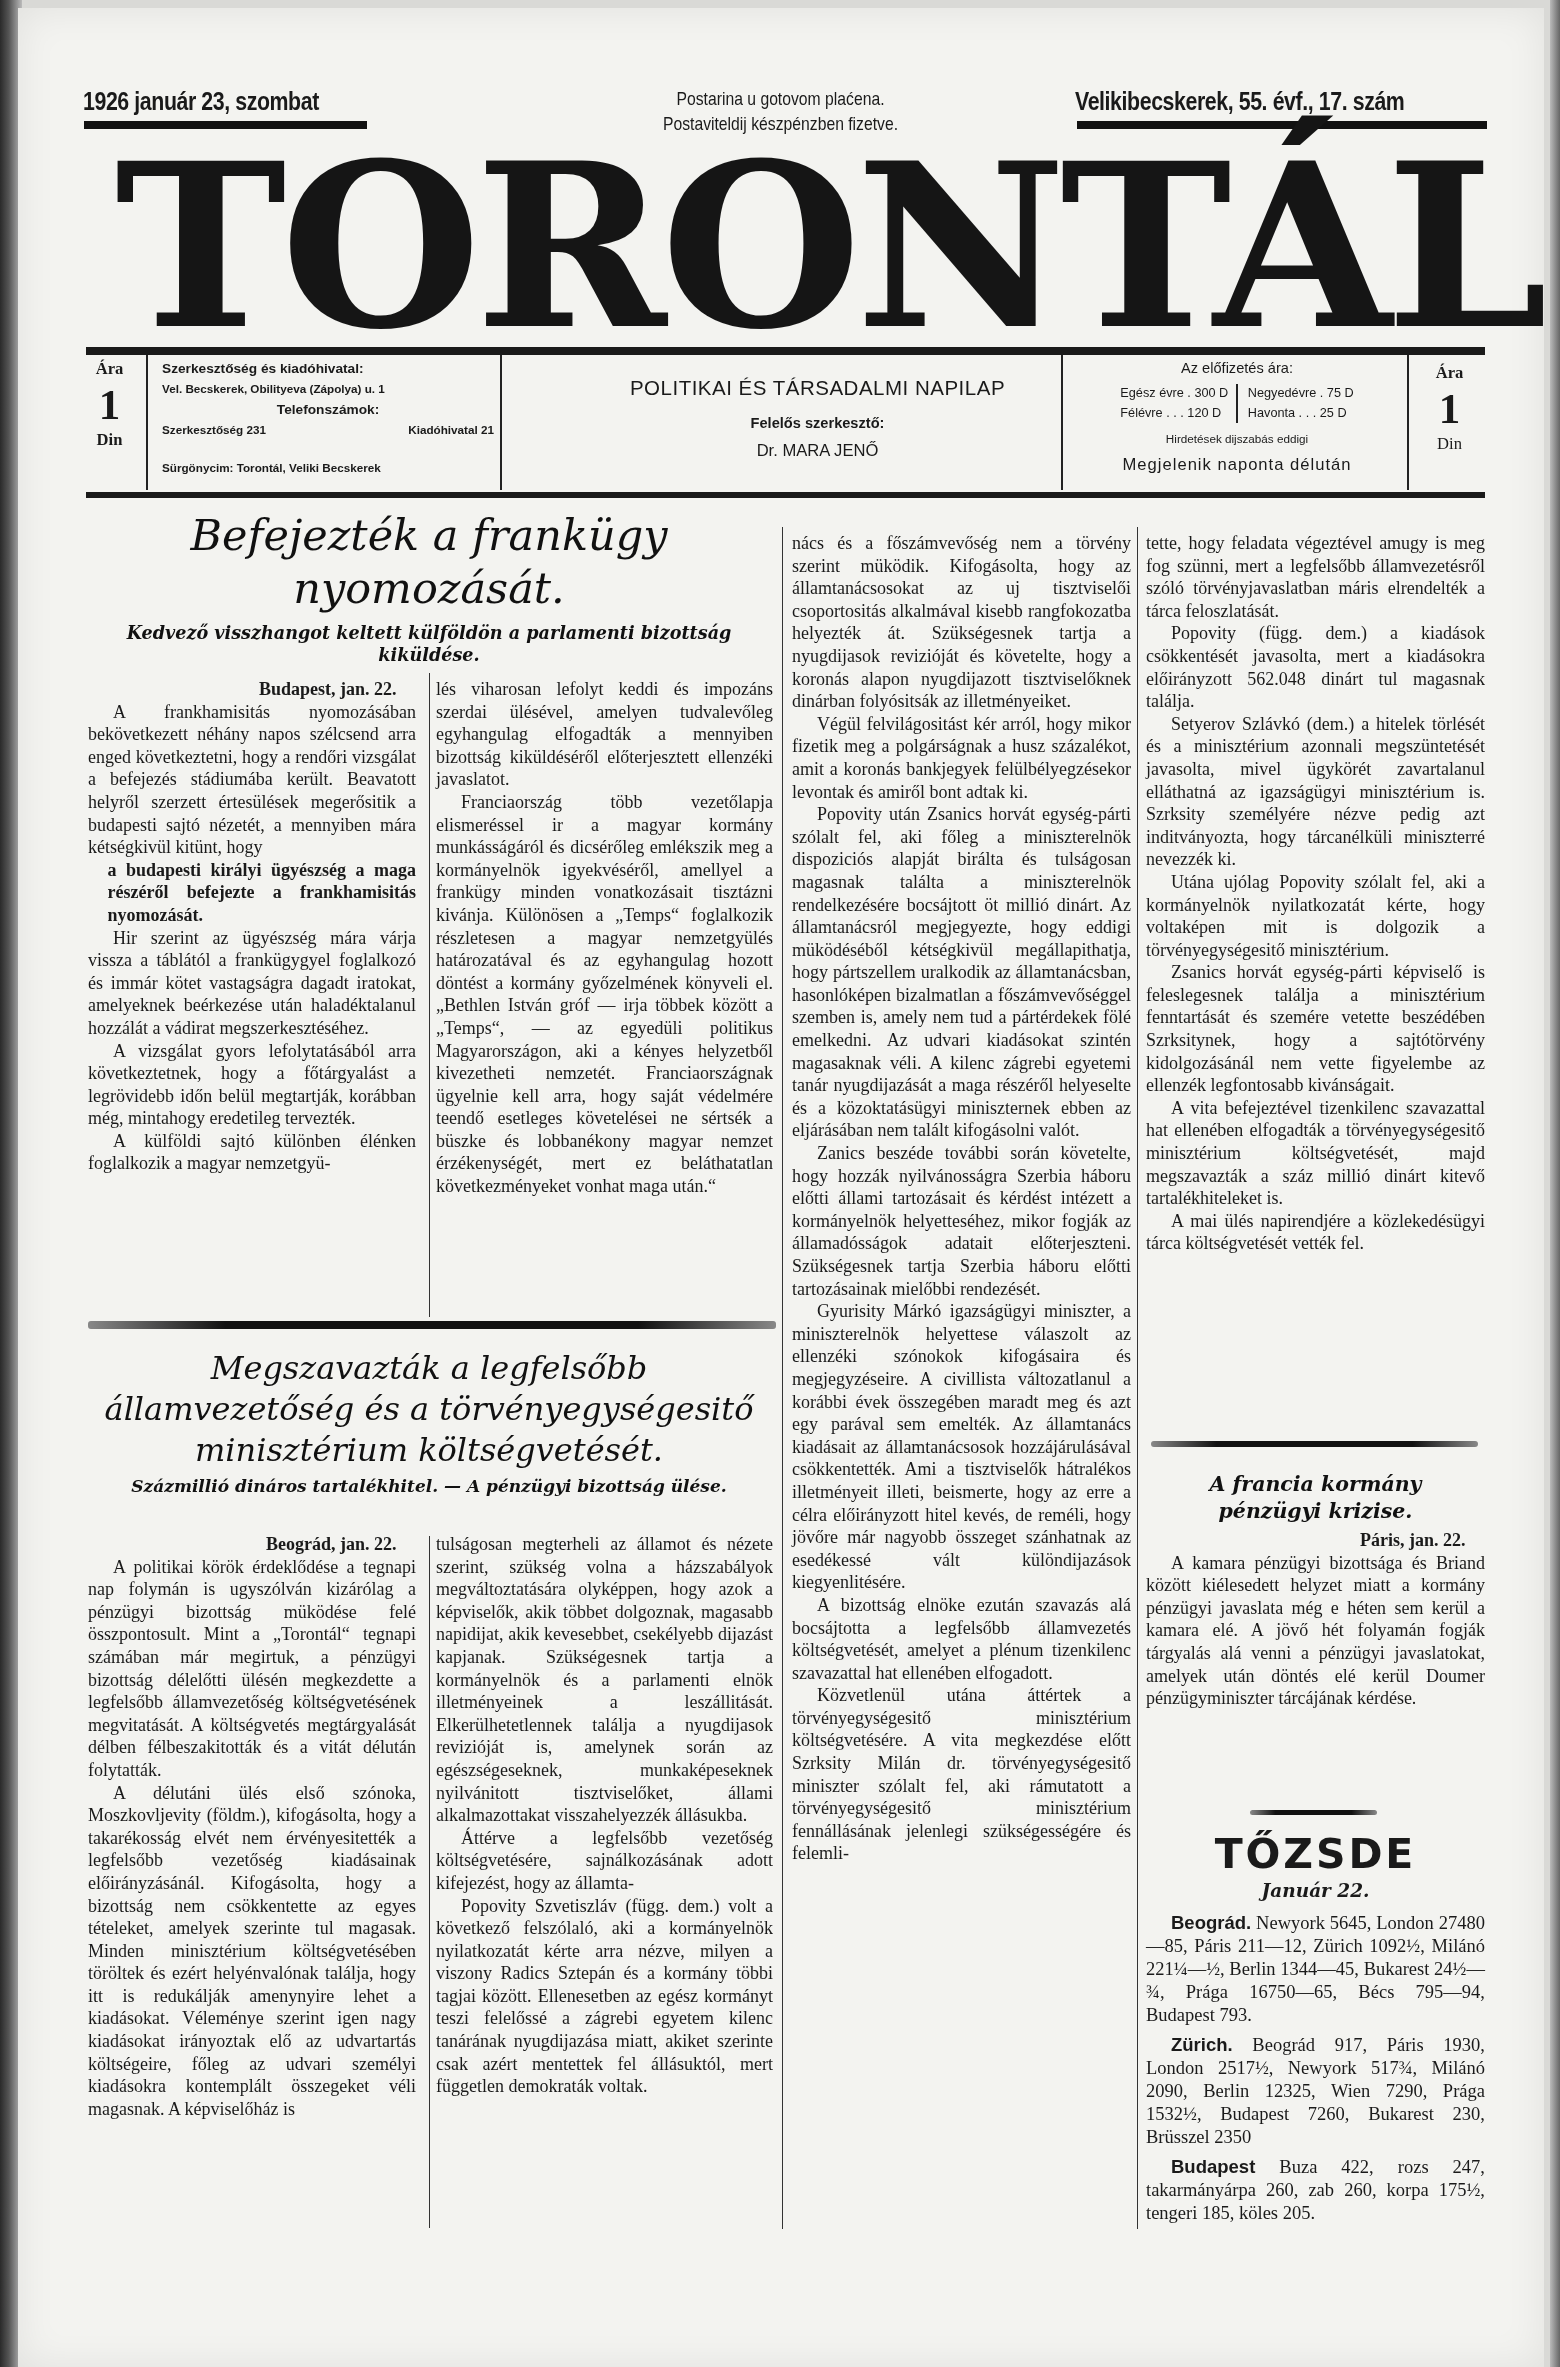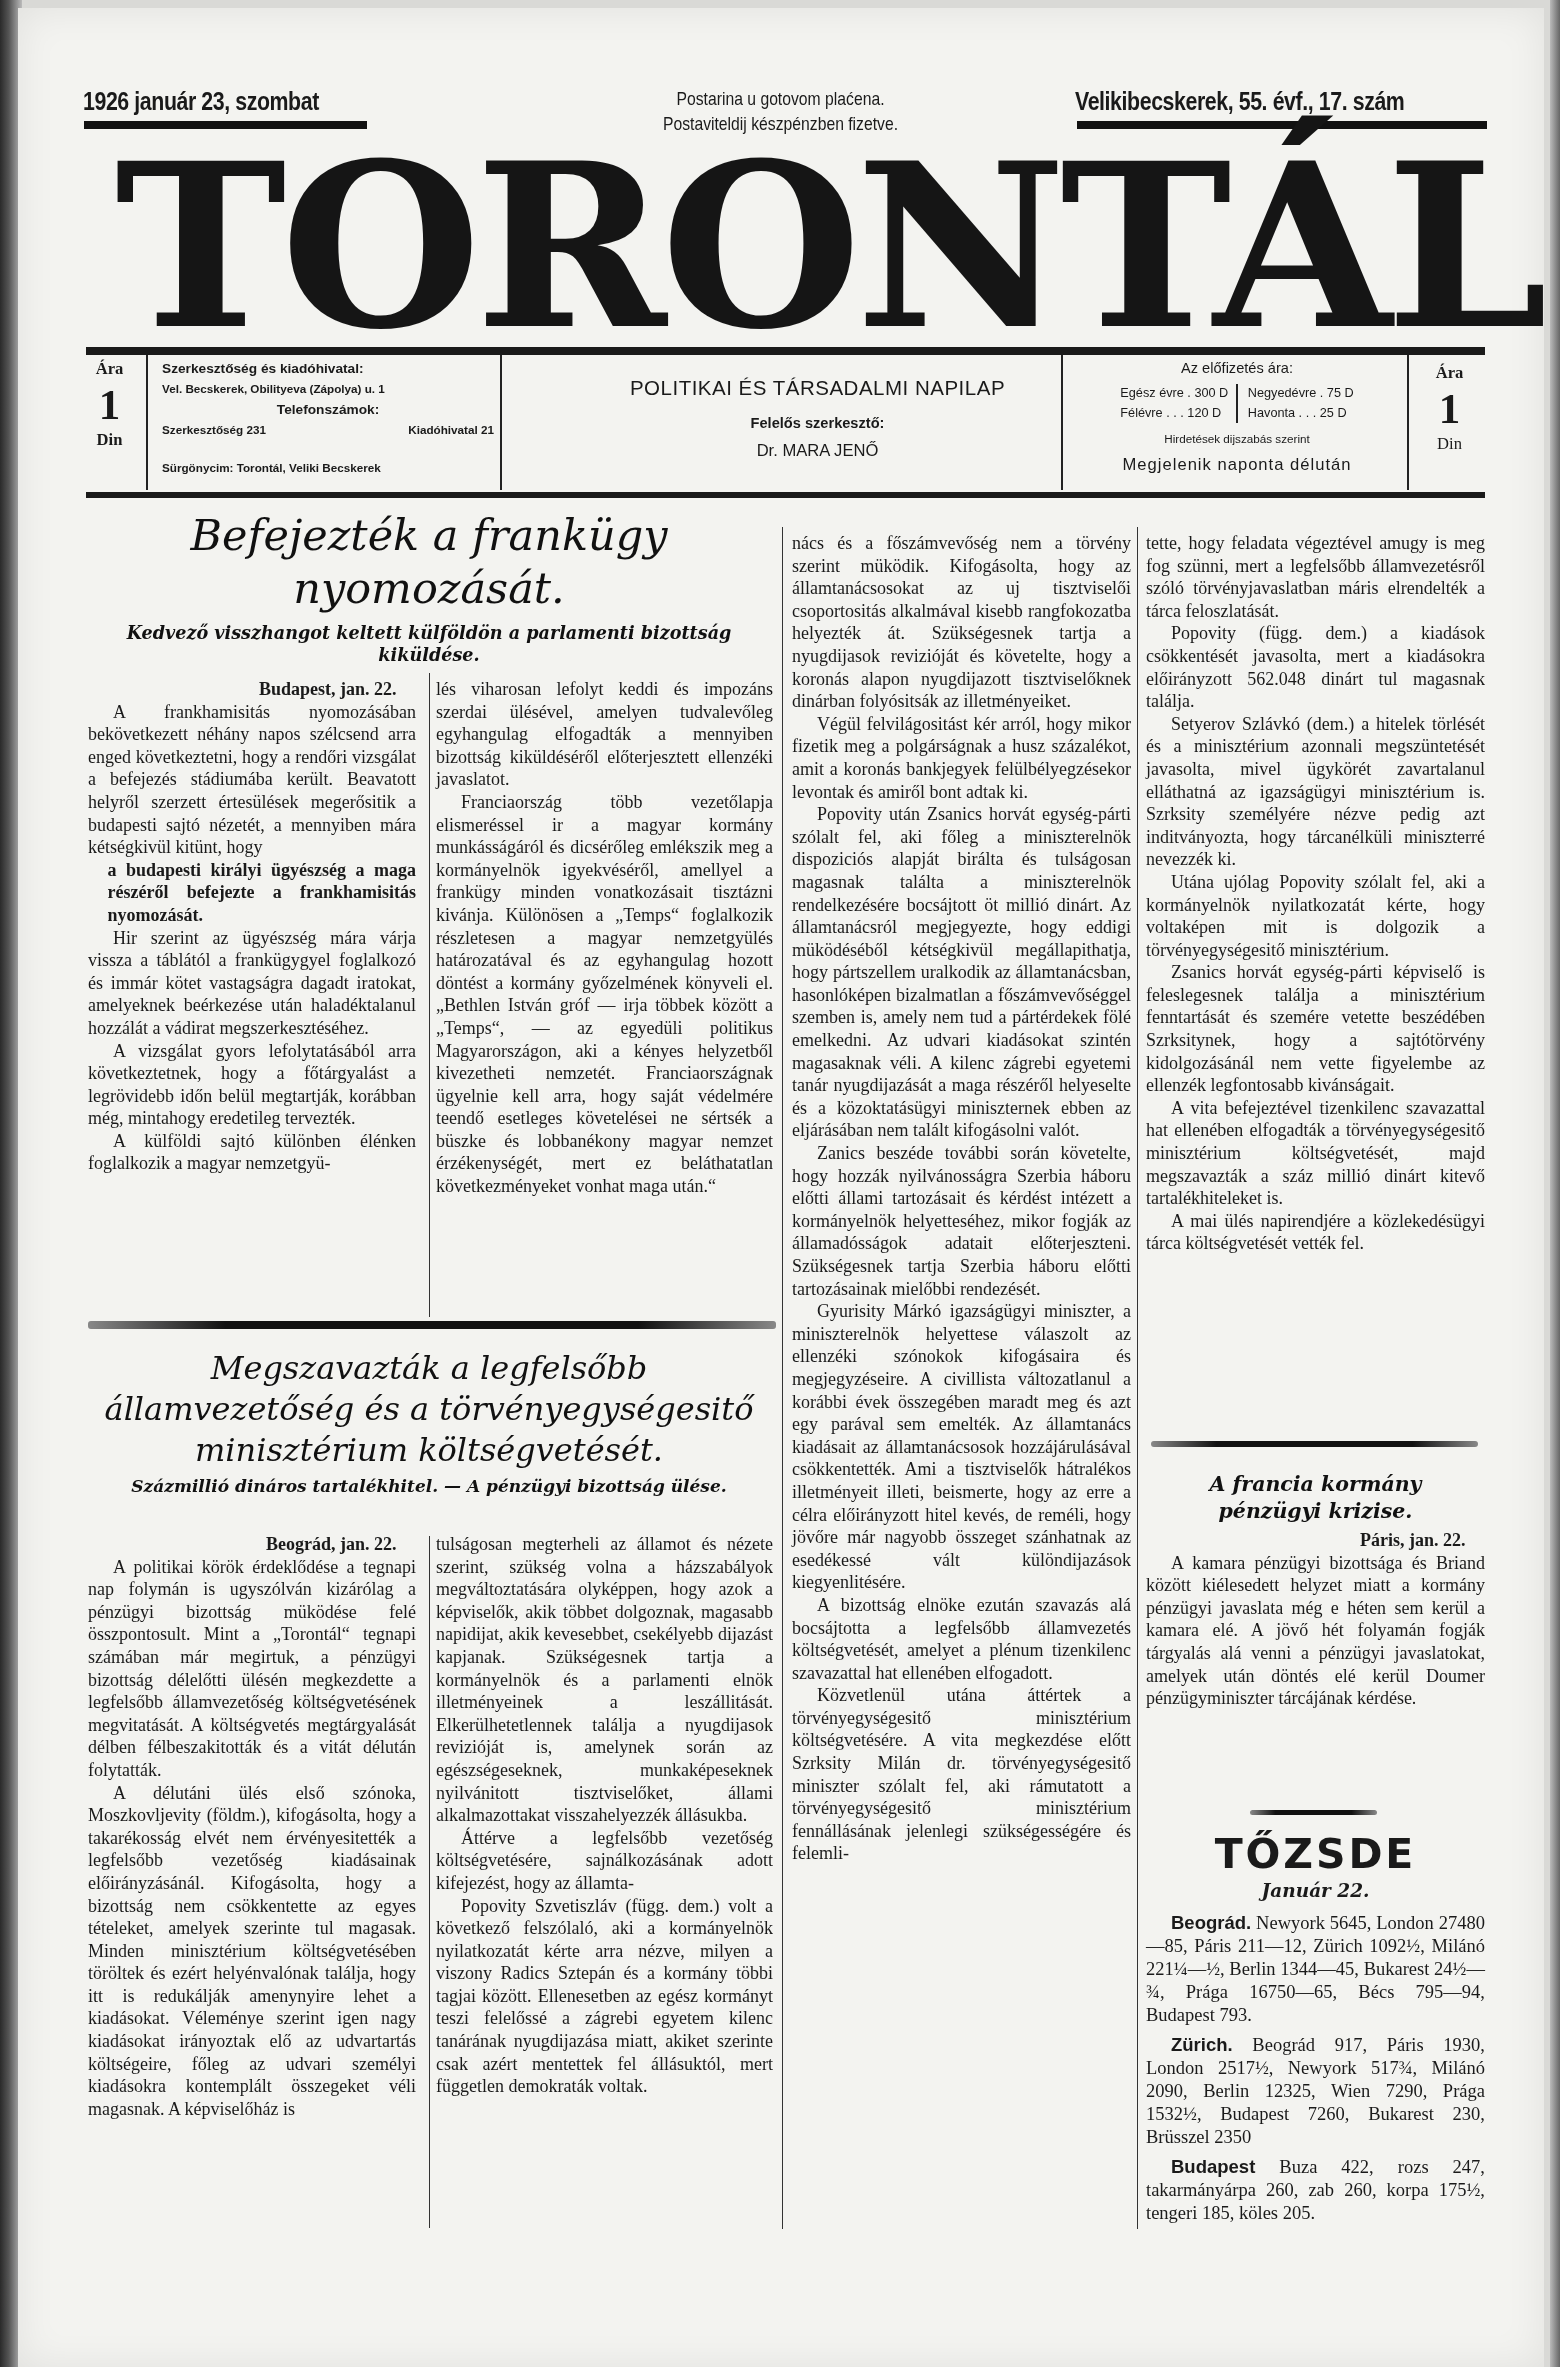--- a/index.html
+++ b/index.html
@@ -121,21 +121,21 @@
     <div style="display:flex; justify-content:center; gap:9.8px; margin-top:5.9px;">
       <div style="border-right:2px solid #222; padding-right:7.8px;">
         <div>Egész évre . 300 D</div>
         <div>Félévre . . . 120 D</div>
       </div>
       <div>
         <div>Negyedévre . 75 D</div>
         <div>Havonta . . . 25 D</div>
       </div>
     </div>
-    <div style="text-align:center; font-size:11.7px; margin-top:5.9px;">Hirdetések dijszabás szerint</div>
+    <div style="text-align:center; font-size:11.7px; margin-top:5.9px;">Hirdetések dijszabás eddigi</div>
     <div style="text-align:center; font-size:16.6px; margin-top:5.9px; letter-spacing:1px;">Megjelenik naponta délután</div>
   </div>
   <div class="vline" style="left:1321px;"></div>
 
   <div class="price-box" style="left:1336px; top:7.8px; width:55px;">
     <div class="ara">Ára</div>
     <div class="num">1</div>
     <div class="din" style="font-weight:normal;">Din</div>
   </div>
 </div>

